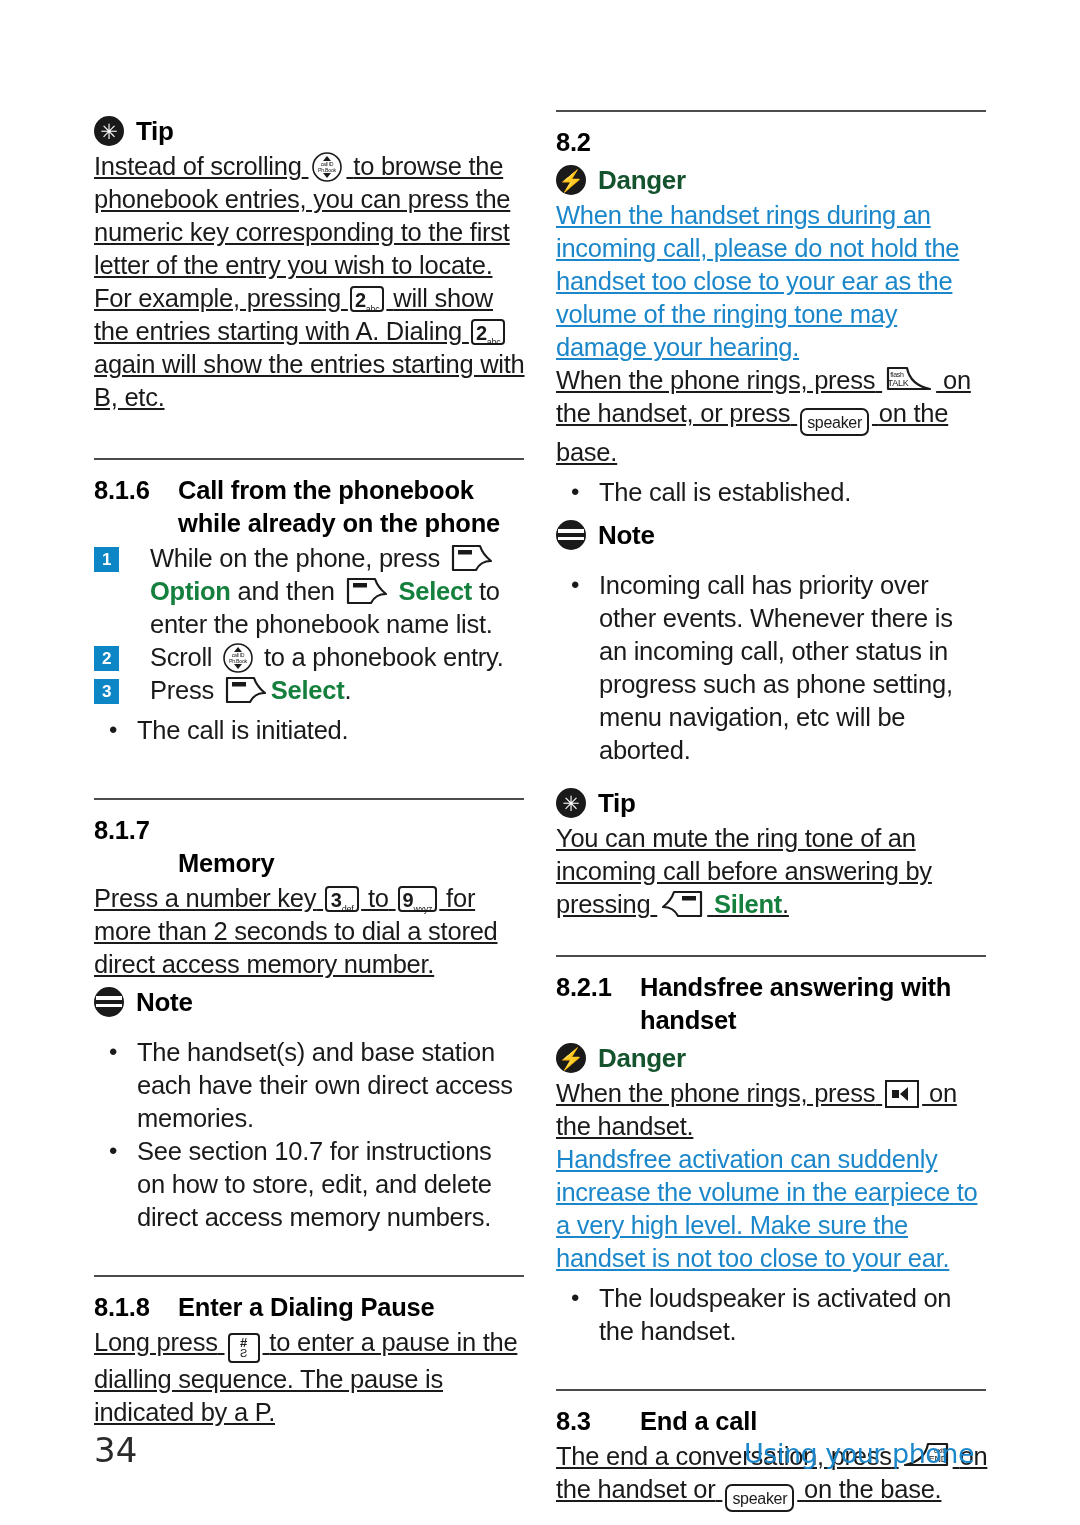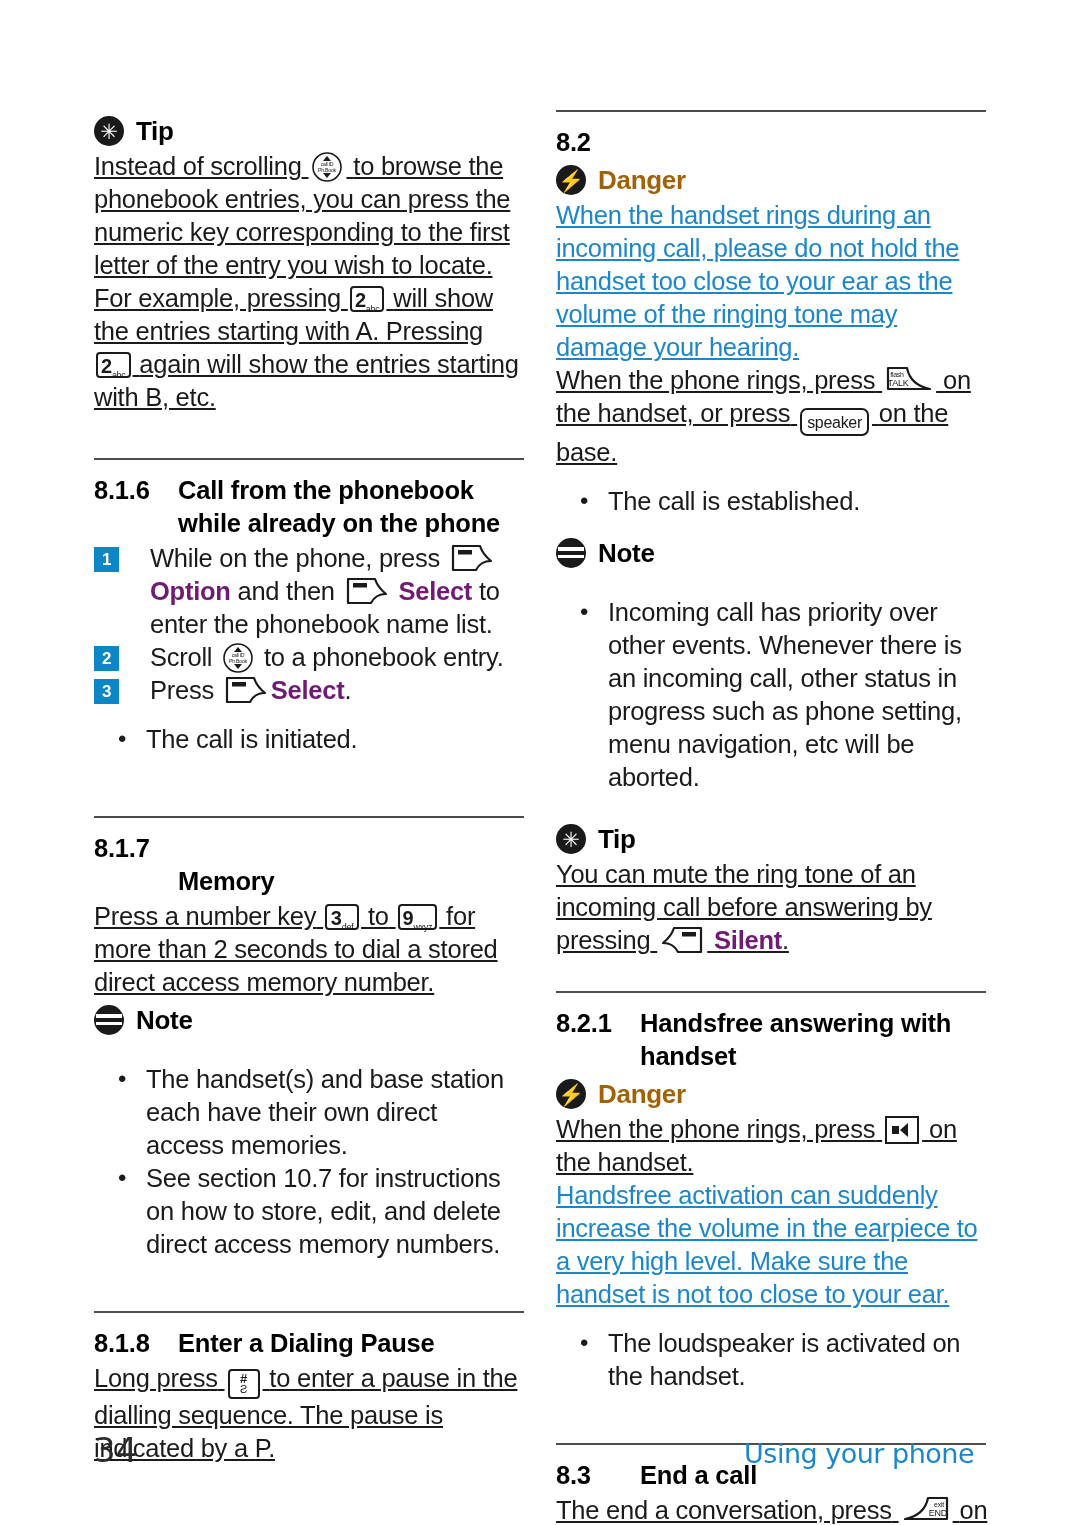--- a/index.html
+++ b/index.html
@@ -49,21 +49,21 @@
     gap:12px;
     margin:2px 0 0 0;
     height:38px;
   }
   .callout-label {
     font-weight:bold;
     font-size:26px;
     line-height:30px;
     letter-spacing:-0.3px;
   }
-  .callout-label.danger { color:#a16207; }
+  .callout-label.danger { color:#14532d; }
   .callout-label.note, .callout-label.tip { color:#000; }
 
   .ico-circle {
     position:relative;
     width:30px; height:30px;
     border-radius:50%;
     background:#1a1a1a;
     flex:0 0 30px;
   }
   
@@ -92,24 +92,24 @@
   
   p.body {
     font-size:25.5px;
     line-height:33px;
     margin:0;
     letter-spacing:-0.25px;
     color:#1a1a1a;
     text-decoration:underline;
   }
   p.body.blue { color:#1b87ca; }
-  .b { font-weight:bold; color:#701a75;text-align:right; }
-
-  
-  ul.bul { list-style:none; margin:16px; padding:0; }
+  .b { font-weight:bold; color:#15803d;text-align:right; }
+
+  
+  ul.bul { list-style:none; margin:7px; padding:0; }
   ul.bul li {
     position:relative;
     padding-left:36px;
     font-size:25.5px;
     line-height:33px;
     letter-spacing:-0.25px;
     margin:0;
   }
   ul.bul li::before{
     content:"\2022";
@@ -248,21 +248,21 @@
           <svg width="32" height="32" viewBox="0 0 32 32">
             <circle cx="16" cy="16" r="14" fill="none" stroke="#1a1a1a" stroke-width="1.6"></circle>
             <path d="M16 5 L20 10 L12 10 Z" fill="#1a1a1a"></path>
             <path d="M16 27 L20 22 L12 22 Z" fill="#1a1a1a"></path>
             <text x="16" y="14.5" font-size="5.2" text-anchor="middle" fill="#1a1a1a" font-family="Liberation Sans, sans-serif">call ID</text>
             <text x="16" y="21" font-size="5.2" text-anchor="middle" fill="#1a1a1a" font-family="Liberation Sans, sans-serif">Ph.Book</text>
           </svg>
         </span>
         <span>to browse the phonebook entries, you can press the numeric key corresponding to the first letter of the entry you wish to locate. For example, pressing</span>
         <span class="key k-num"><span class="d">2</span><span class="s">abc</span></span>
-        <span>will show the entries starting with A. Pressing</span>
+        <span>will show the entries starting with A. Dialing</span>
         <span class="key k-num"><span class="d">2</span><span class="s">abc</span></span>
         <span>again will show the entries starting with B, etc.</span>
       </p>
     </div>
 
     <div class="sp-44"></div>
 
     <div class="blk">
       <hr class="rule">
       <div class="sec-head">

